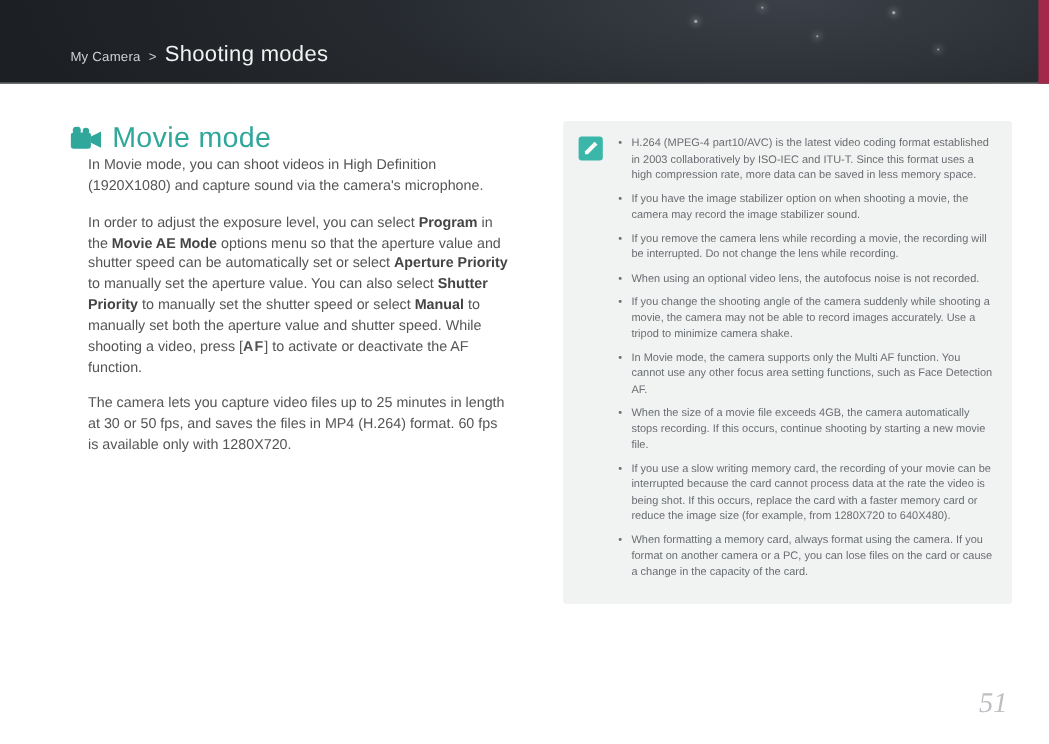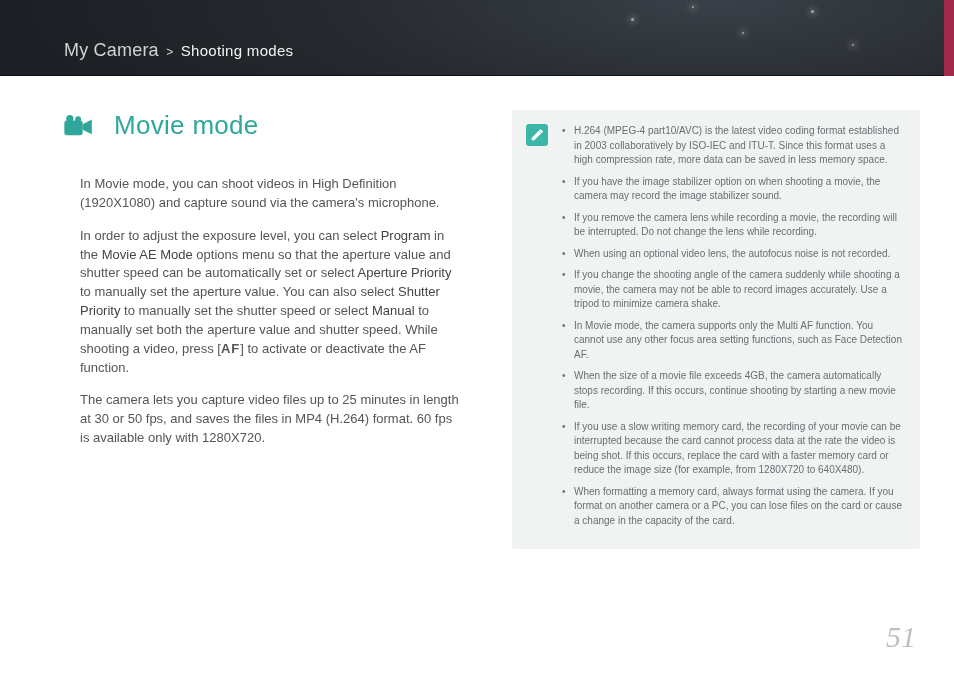--- a/index.html
+++ b/index.html
@@ -18,39 +18,39 @@
     width: 10px; height: 76px;
     background: #a3294a;
   }
   .sparkle { position: absolute; width: 3px; height: 3px; background: rgba(255,255,255,0.55); border-radius: 50%; box-shadow: 0 0 6px 2px rgba(255,255,255,0.25); }
   .s1 { top: 10px; right: 140px; }
   .s2 { top: 32px; right: 210px; width:2px; height:2px; }
   .s3 { top: 18px; right: 320px; }
   .s4 { top: 44px; right: 100px; width:2px; height:2px; }
   .s5 { top: 6px; right: 260px; width:2px; height:2px; }
   .breadcrumb { position: absolute; left: 64px; bottom: 14px; color: #e8e8e8; }
-  .bc-small { font-size: 18px; color: #cfd2d6; letter-spacing: .2px; margin-top: 28px; }
+  .bc-small { font-size: 12px; color: #cfd2d6; letter-spacing: .2px; margin-top: 28px; }
   .bc-sep { font-size: 12px; color: #cfd2d6; padding: 0 3px; }
-  .bc-large { font-size: 15px; font-weight: 300; color: #f2f2f2; letter-spacing: .3px; }
+  .bc-large { font-size: 20px; font-weight: 300; color: #f2f2f2; letter-spacing: .3px; }
   .content { display: flex; gap: 48px; padding: 34px 34px 0 64px; }
   .col-left { width: 400px; }
-  .title-row { display: flex; align-items: center; gap: 20px; margin-bottom: 34px; }
+  .title-row { display: flex; align-items: center; gap: 8px; margin-bottom: 0; }
   .title { font-size: 26px; font-weight: 400; color: #2fa79b; letter-spacing: .3px; }
   .vidicon { width: 30px; height: 22px; position: relative; }
   .vidicon svg { display:block; }
   p { font-size: 13px; line-height: 1.45; color: #555; margin-bottom: 14px; margin-left: 16px; }
-  strong { font-weight: 400; color: #444; }
+  strong { font-weight: 700; color: #444; }
   .af { font-weight: 700; letter-spacing: 1px; }
   .col-right { flex: 1; }
   .notebox { position: relative; background: #f1f2f2; border-radius: 3px; padding: 14px 18px 14px 50px; }
   .note-icon { position: absolute; left: 14px; top: 14px; width: 22px; height: 22px; background: #3ab7a8; border-radius: 3px; display:flex; align-items:center; justify-content:center; }
   .note-list { list-style: none; }
   .note-list li { position: relative; font-size: 10px; line-height: 1.45; color: #6a6e72; padding-left: 12px; margin-bottom: 7px; }
   .note-list li::before { content: "•"; position: absolute; left: 0; top: 0; color: #6a6e72; }
-  .pagenum { position: absolute; right: 38px; bottom: 22px; font-size: 30px; font-style: italic; color: #bdbfc2; font-family: Georgia, 'Times New Roman', serif; }
+  .pagenum { position: absolute; right: 38px; bottom: 22px; font-size: 26px; font-style: italic; color: #bdbfc2; font-family: Georgia, 'Times New Roman', serif; }
 </style>
 </head>
 <body>
 
 <div class="page">
   <div class="header">
     <span class="sparkle s1"></span>
     <span class="sparkle s2"></span>
     <span class="sparkle s3"></span>
     <span class="sparkle s4"></span>

